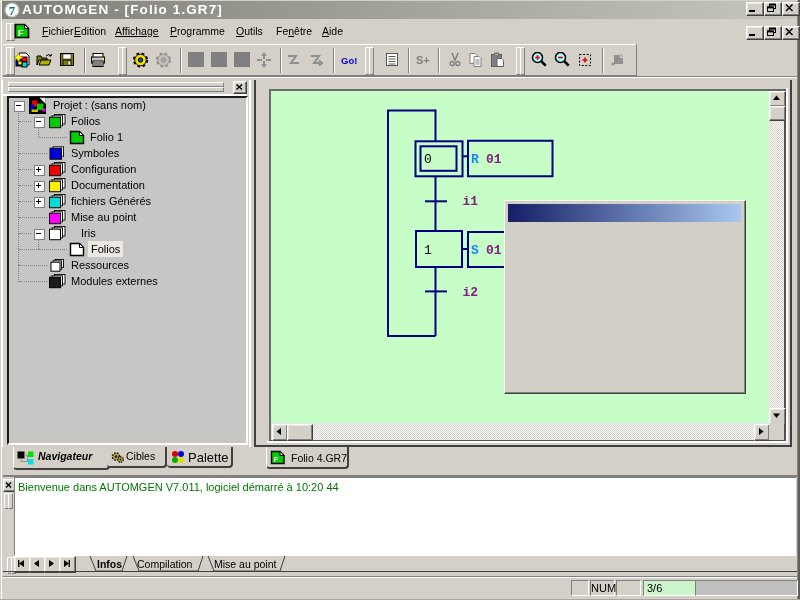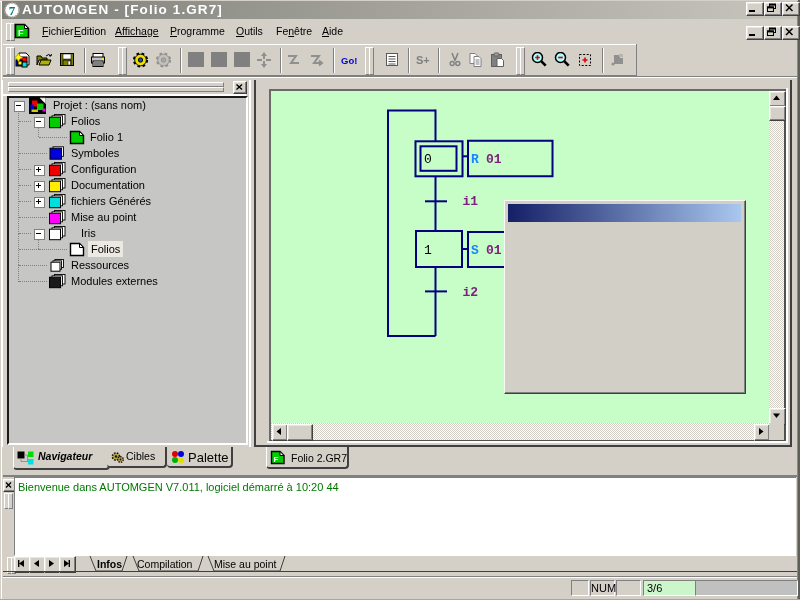--- a/index.html
+++ b/index.html
@@ -491,21 +491,21 @@
       <path d="M8.5,6.5 l-4.5,-3.5 v7 z" fill="#000"></path>
     </svg></div>
 <div class="abs" style="left:769px;top:423px;width:15px;height:17px;background:#d4d0c8;"></div>
 
 <div class="abs" style="left:266px;top:447px;width:80px;height:20px;background:#d4d0c8;border-left:1px solid #fff;border-right:2px solid #404040;border-bottom:2px solid #404040;border-radius:0 0 4px 4px;"></div>
 <div class="abs" style="left:270px;top:450px;"><svg width="15" height="15">
  <path d="M1.5,1.5 h8.5 l4,4 v8 h-12.5 z" fill="#00d000" stroke="#000" stroke-width="1.4"></path>
  <path d="M10,1.5 l4,4 h-4 z" fill="#fff" stroke="#000"></path>
  <text x="3.5" y="12" font-size="8" font-weight="bold" fill="#fff" font-family="Liberation Sans">F</text>
 </svg></div>
-<div class="abs" style="left:291px;top:452px;font-size:10.5px;">Folio 2.GR7</div>
+<div class="abs" style="left:291px;top:452px;font-size:10.5px;">Folio 4.GR7</div>
 
 <div class="abs" style="left:3px;top:475px;width:794px;height:2px;background:#808080;"></div>
 <div class="abs btn" style="left:3px;top:479px;width:11px;height:11px;">
  <svg width="9" height="9">
       <path d="M2,1.5 L7,6.5 M7,1.5 L2,6.5" stroke="#000" stroke-width="1.3"></path>
     </svg></div>
 <div class="abs grip" style="left:4px;top:493px;width:3px;height:14px;"></div>
 <div class="abs grip" style="left:8px;top:493px;width:3px;height:14px;"></div>
 
 <div class="abs" style="left:14px;top:477px;width:781px;height:77px;background:#fff;border-top:1px solid #808080;border-left:1px solid #808080;border-bottom:1px solid #fff;"></div>

